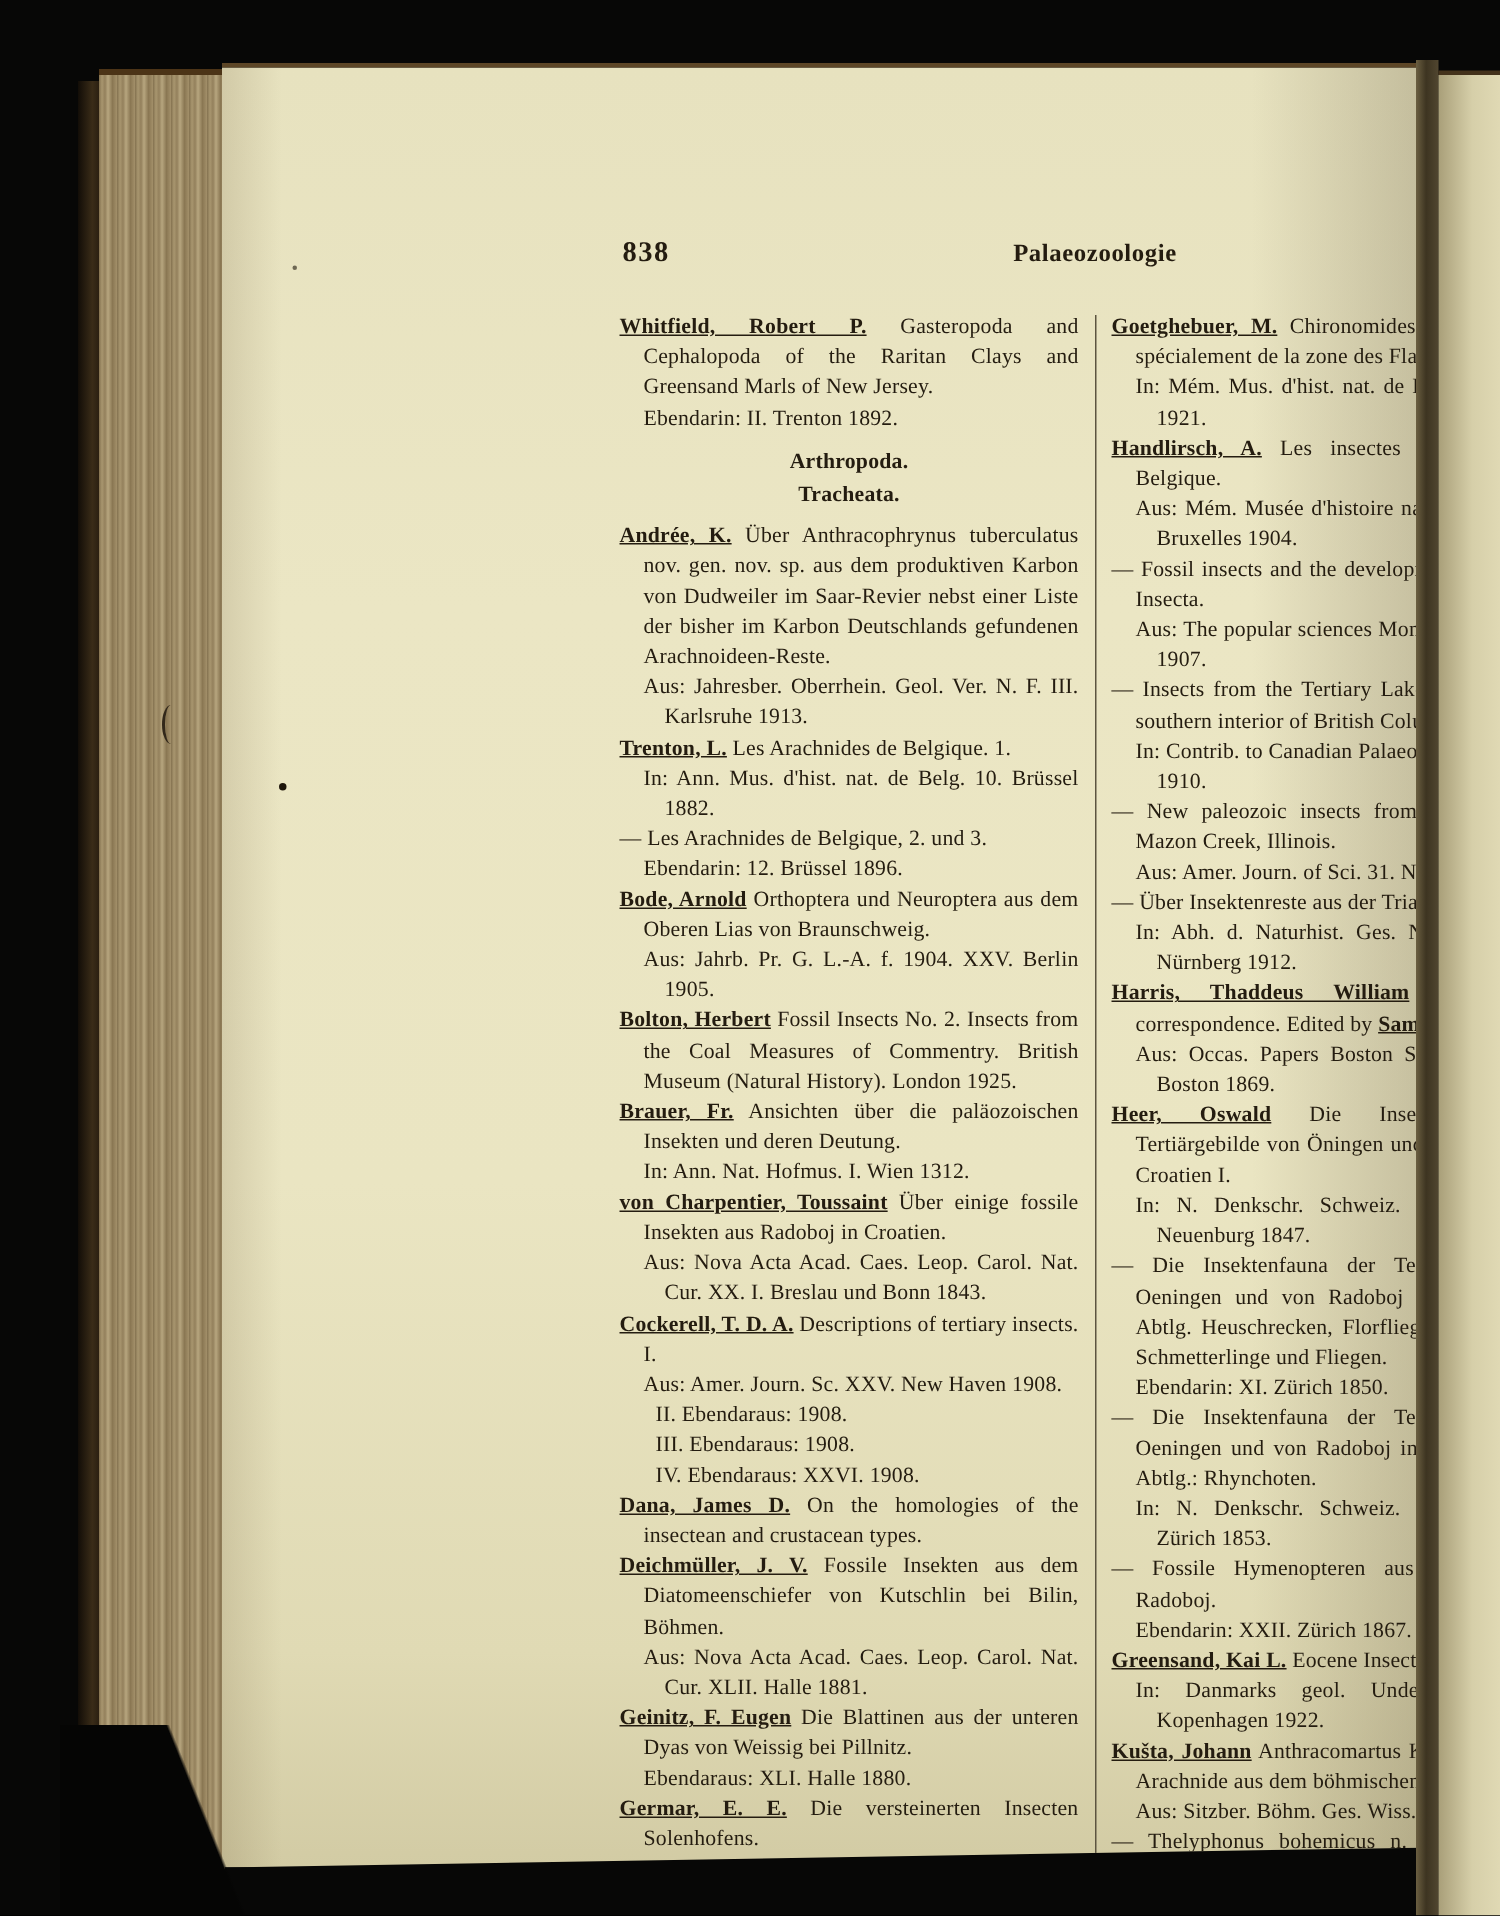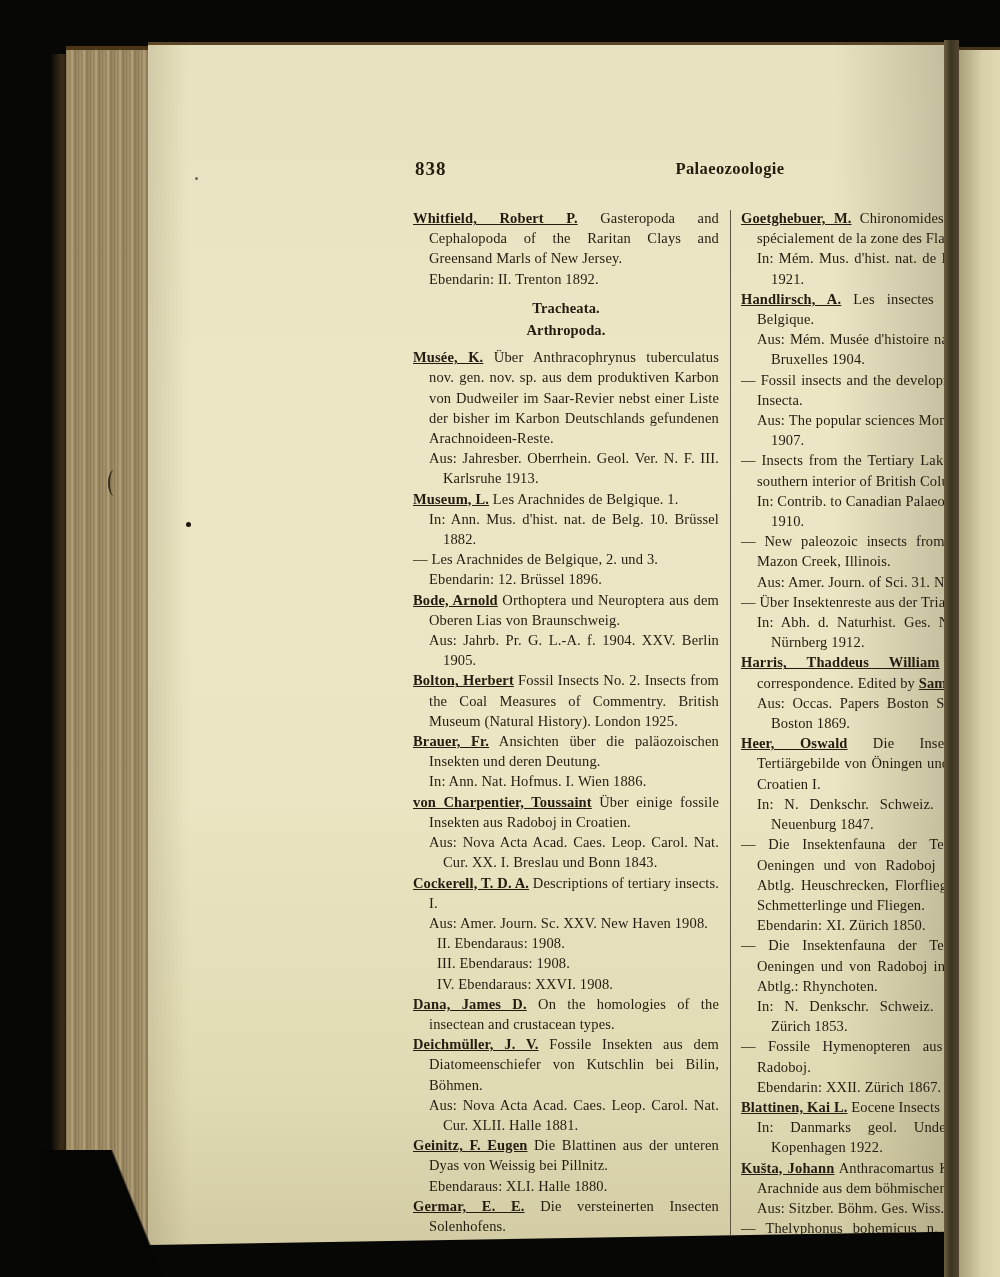--- a/index.html
+++ b/index.html
@@ -92,45 +92,45 @@
         <span class="pageno">838</span>
         <div class="running">Palaeozoologie</div>
       </div>
       <div class="cols">
         <div class="col">
             <div class="entry">
               <p class="head"><span class="author">Whitfield, Robert P.</span> <span class="title">Gasteropoda and Cephalopoda of the Raritan Clays and Greensand Marls of New Jersey.</span></p>
               <p class="ref i1">Ebendarin: II. Trenton 1892.</p>
             </div>
             <div class="section">
+              <div class="section-line">Arthropoda.</div>
               <div class="section-line">Tracheata.</div>
-              <div class="section-line">Arthropoda.</div>
-            </div>
-            <div class="entry">
-              <p class="head"><span class="author">Musée, K.</span> <span class="title">Über Anthracophrynus tuberculatus nov. gen. nov. sp. aus dem produktiven Karbon von Dudweiler im Saar-Revier nebst einer Liste der bisher im Karbon Deutschlands gefundenen Arachnoideen-Reste.</span></p>
+            </div>
+            <div class="entry">
+              <p class="head"><span class="author">Andrée, K.</span> <span class="title">Über Anthracophrynus tuberculatus nov. gen. nov. sp. aus dem produktiven Karbon von Dudweiler im Saar-Revier nebst einer Liste der bisher im Karbon Deutschlands gefundenen Arachnoideen-Reste.</span></p>
               <p class="ref i1">Aus: Jahresber. Oberrhein. Geol. Ver. N. F. III. Karlsruhe 1913.</p>
             </div>
             <div class="entry">
-              <p class="head"><span class="author">Museum, L.</span> <span class="title">Les Arachnides de Belgique. 1.</span></p>
+              <p class="head"><span class="author">Trenton, L.</span> <span class="title">Les Arachnides de Belgique. 1.</span></p>
               <p class="ref i1">In: Ann. Mus. d'hist. nat. de Belg. 10. Brüssel 1882.</p>
             </div>
             <div class="entry">
               <p class="head"><span class="dash">—</span> <span class="title">Les Arachnides de Belgique, 2. und 3.</span></p>
               <p class="ref i1">Ebendarin: 12. Brüssel 1896.</p>
             </div>
             <div class="entry">
               <p class="head"><span class="author">Bode, Arnold</span> <span class="title">Orthoptera und Neuroptera aus dem Oberen Lias von Braunschweig.</span></p>
               <p class="ref i1">Aus: Jahrb. Pr. G. L.-A. f. 1904. XXV. Berlin 1905.</p>
             </div>
             <div class="entry">
               <p class="head"><span class="author">Bolton, Herbert</span> <span class="title">Fossil Insects No. 2. Insects from the Coal Measures of Commentry. British Museum (Natural History). London 1925.</span></p>
             </div>
             <div class="entry">
               <p class="head"><span class="author">Brauer, Fr.</span> <span class="title">Ansichten über die paläozoischen Insekten und deren Deutung.</span></p>
-              <p class="ref i1">In: Ann. Nat. Hofmus. I. Wien 1886.</p>
+              <p class="ref i1">In: Ann. Nat. Hofmus. I. Wien 1312.</p>
             </div>
             <div class="entry">
               <p class="head"><span class="author">von Charpentier, Toussaint</span> <span class="title">Über einige fossile Insekten aus Radoboj in Croatien.</span></p>
               <p class="ref i1">Aus: Nova Acta Acad. Caes. Leop. Carol. Nat. Cur. XX. I. Breslau und Bonn 1843.</p>
             </div>
             <div class="entry">
               <p class="head"><span class="author">Cockerell, T. D. A.</span> <span class="title">Descriptions of tertiary insects. I.</span></p>
               <p class="ref i1">Aus: Amer. Journ. Sc. XXV. New Haven 1908.</p>
               <p class="ref i2">II. Ebendaraus: 1908.</p>
               <p class="ref i2">III. Ebendaraus: 1908.</p>
@@ -191,21 +191,21 @@
             </div>
             <div class="entry">
               <p class="head"><span class="dash">—</span> <span class="title">Die Insektenfauna der Tertiärgebilde von Oeningen und von Radoboj in Croatien. Dritte Abtlg.: Rhynchoten.</span></p>
               <p class="ref i1">In: N. Denkschr. Schweiz. Ges. Nat. XIII. Zürich 1853.</p>
             </div>
             <div class="entry">
               <p class="head"><span class="dash">—</span> <span class="title">Fossile Hymenopteren aus Oeningen und Radoboj.</span></p>
               <p class="ref i1">Ebendarin: XXII. Zürich 1867.</p>
             </div>
             <div class="entry">
-              <p class="head"><span class="author">Blattinen, Kai L.</span> <span class="title">Eocene Insects from Denmark.</span></p>
+              <p class="head"><span class="author">Greensand, Kai L.</span> <span class="title">Eocene Insects from Denmark.</span></p>
               <p class="ref i1">In: Danmarks geol. Undersøg. (II) 37. Kopenhagen 1922.</p>
             </div>
             <div class="entry">
               <p class="head"><span class="author">Kušta, Johann</span> <span class="title">Anthracomartus Krejčii, eine neue Arachnide aus dem böhmischen Carbon.</span></p>
               <p class="ref i1">Aus: Sitzber. Böhm. Ges. Wiss. Prag 1883.</p>
             </div>
             <div class="entry">
               <p class="head"><span class="dash">—</span> <span class="title">Thelyphonus bohemicus n. sp. ein fossiler Geißelskorpion aus der Steinkohlenformation von Rakonitz.</span></p>
             </div>
           </div>

